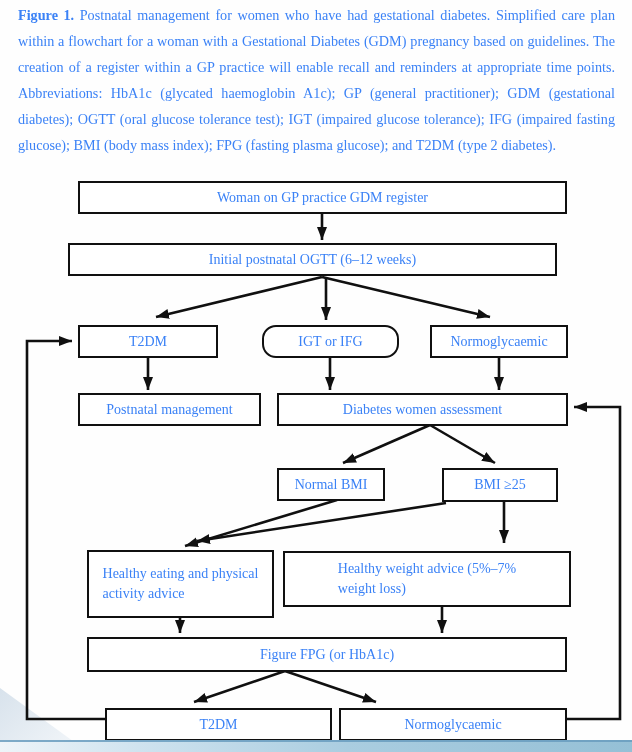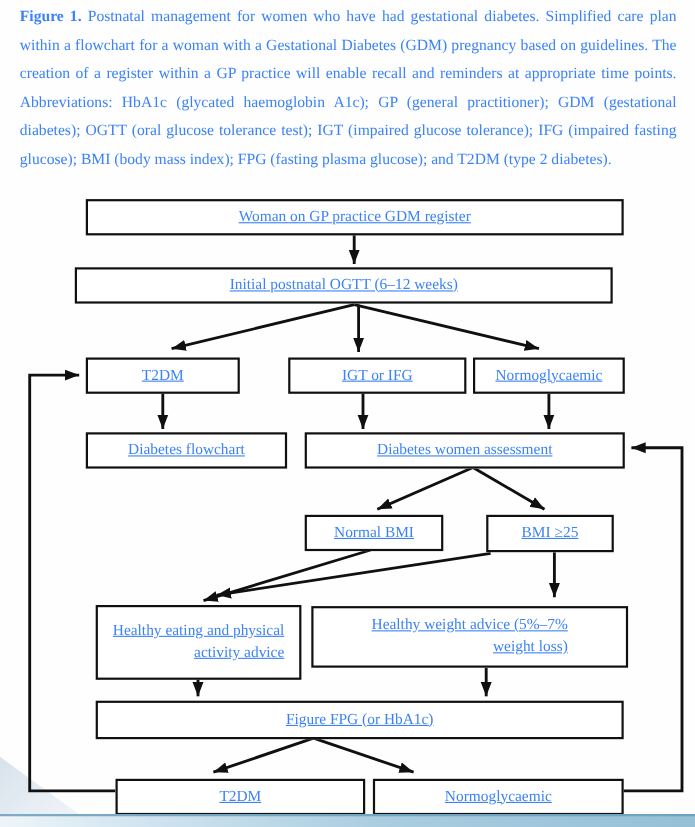--- a/index.html
+++ b/index.html
@@ -11,21 +11,21 @@
   }
   .caption{
     position:absolute;left:18px;top:2px;width:597px;margin:0;
     font-size:14.2px;line-height:26px;text-align:justify;
   }
   .caption strong{font-weight:bold;}
   .node{
     position:absolute;box-sizing:border-box;
     display:flex;align-items:center;justify-content:center;
     border:2.5px solid #101010;background:#ffffff;
-    font-size:14px;line-height:20px;text-align:right;text-decoration:underline;
+    font-size:14px;line-height:20px;text-align:left;
   }
   .node span{white-space:pre-line;}
   .connectors{position:absolute;left:0;top:0;}
   .decor-corner{
     position:absolute;left:0;top:688px;width:88px;height:64px;
     background:linear-gradient(135deg, rgba(203,217,230,0.75), rgba(230,238,245,0.35));
     clip-path:polygon(0 0, 100% 100%, 0 100%);
   }
   .decor-right{
     position:absolute;right:0;top:452px;width:5px;height:300px;
@@ -78,33 +78,33 @@
 
   <div class="node" style="left:78px;top:181px;width:489px;height:33px;">
     <span>Woman on GP practice GDM register</span>
   </div>
   <div class="node" style="left:68px;top:243px;width:489px;height:33px;">
     <span>Initial postnatal OGTT (6–12 weeks)</span>
   </div>
   <div class="node" style="left:78px;top:325px;width:140px;height:33px;">
     <span>T2DM</span>
   </div>
-  <div class="node" style="left:262px;top:325px;width:162px;height:33px;">
+  <div class="node" style="left:262px;top:325px;width:137px;height:33px;border-radius:14px;">
     <span>IGT or IFG</span>
   </div>
   <div class="node" style="left:430px;top:325px;width:138px;height:33px;">
     <span>Normoglycaemic</span>
   </div>
   <div class="node" style="left:78px;top:393px;width:183px;height:33px;">
-    <span>Diabetes flowchart</span>
+    <span>Postnatal management</span>
   </div>
   <div class="node" style="left:277px;top:393px;width:291px;height:33px;">
     <span>Diabetes women assessment</span>
   </div>
-  <div class="node" style="left:277px;top:468px;width:126px;height:33px;">
+  <div class="node" style="left:277px;top:468px;width:108px;height:33px;">
     <span>Normal BMI</span>
   </div>
   <div class="node" style="left:442px;top:468px;width:116px;height:34px;">
     <span>BMI ≥25</span>
   </div>
   <div class="node" style="left:87px;top:550px;width:187px;height:68px;">
     <span>Healthy eating and physical
 activity advice</span>
   </div>
   <div class="node" style="left:283px;top:551px;width:288px;height:56px;">

